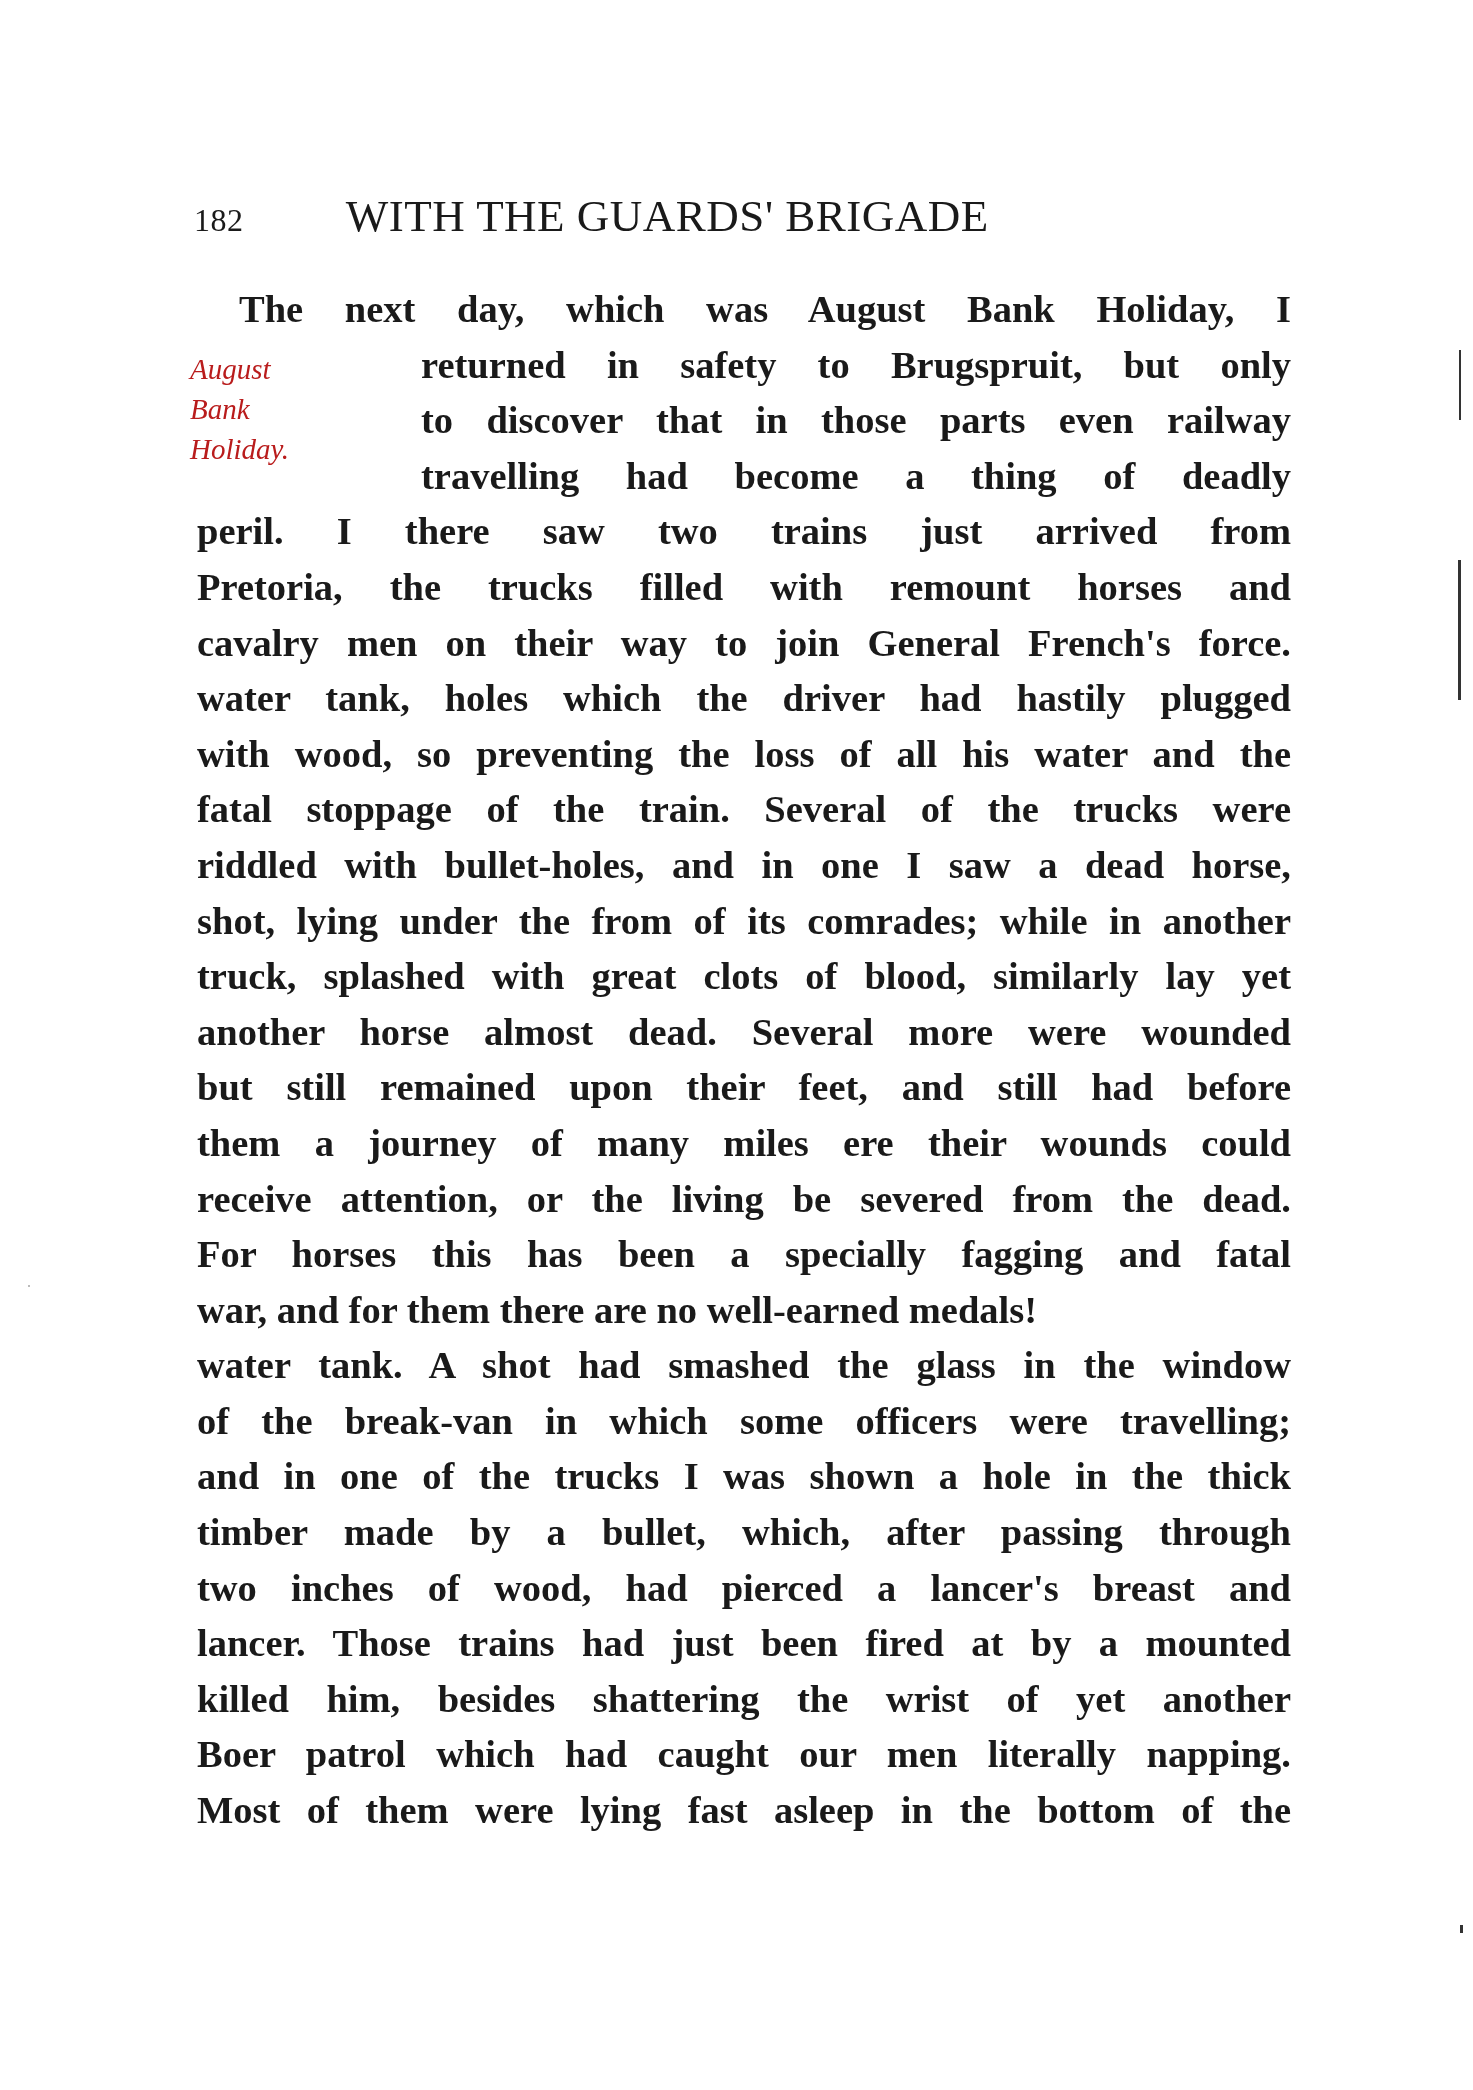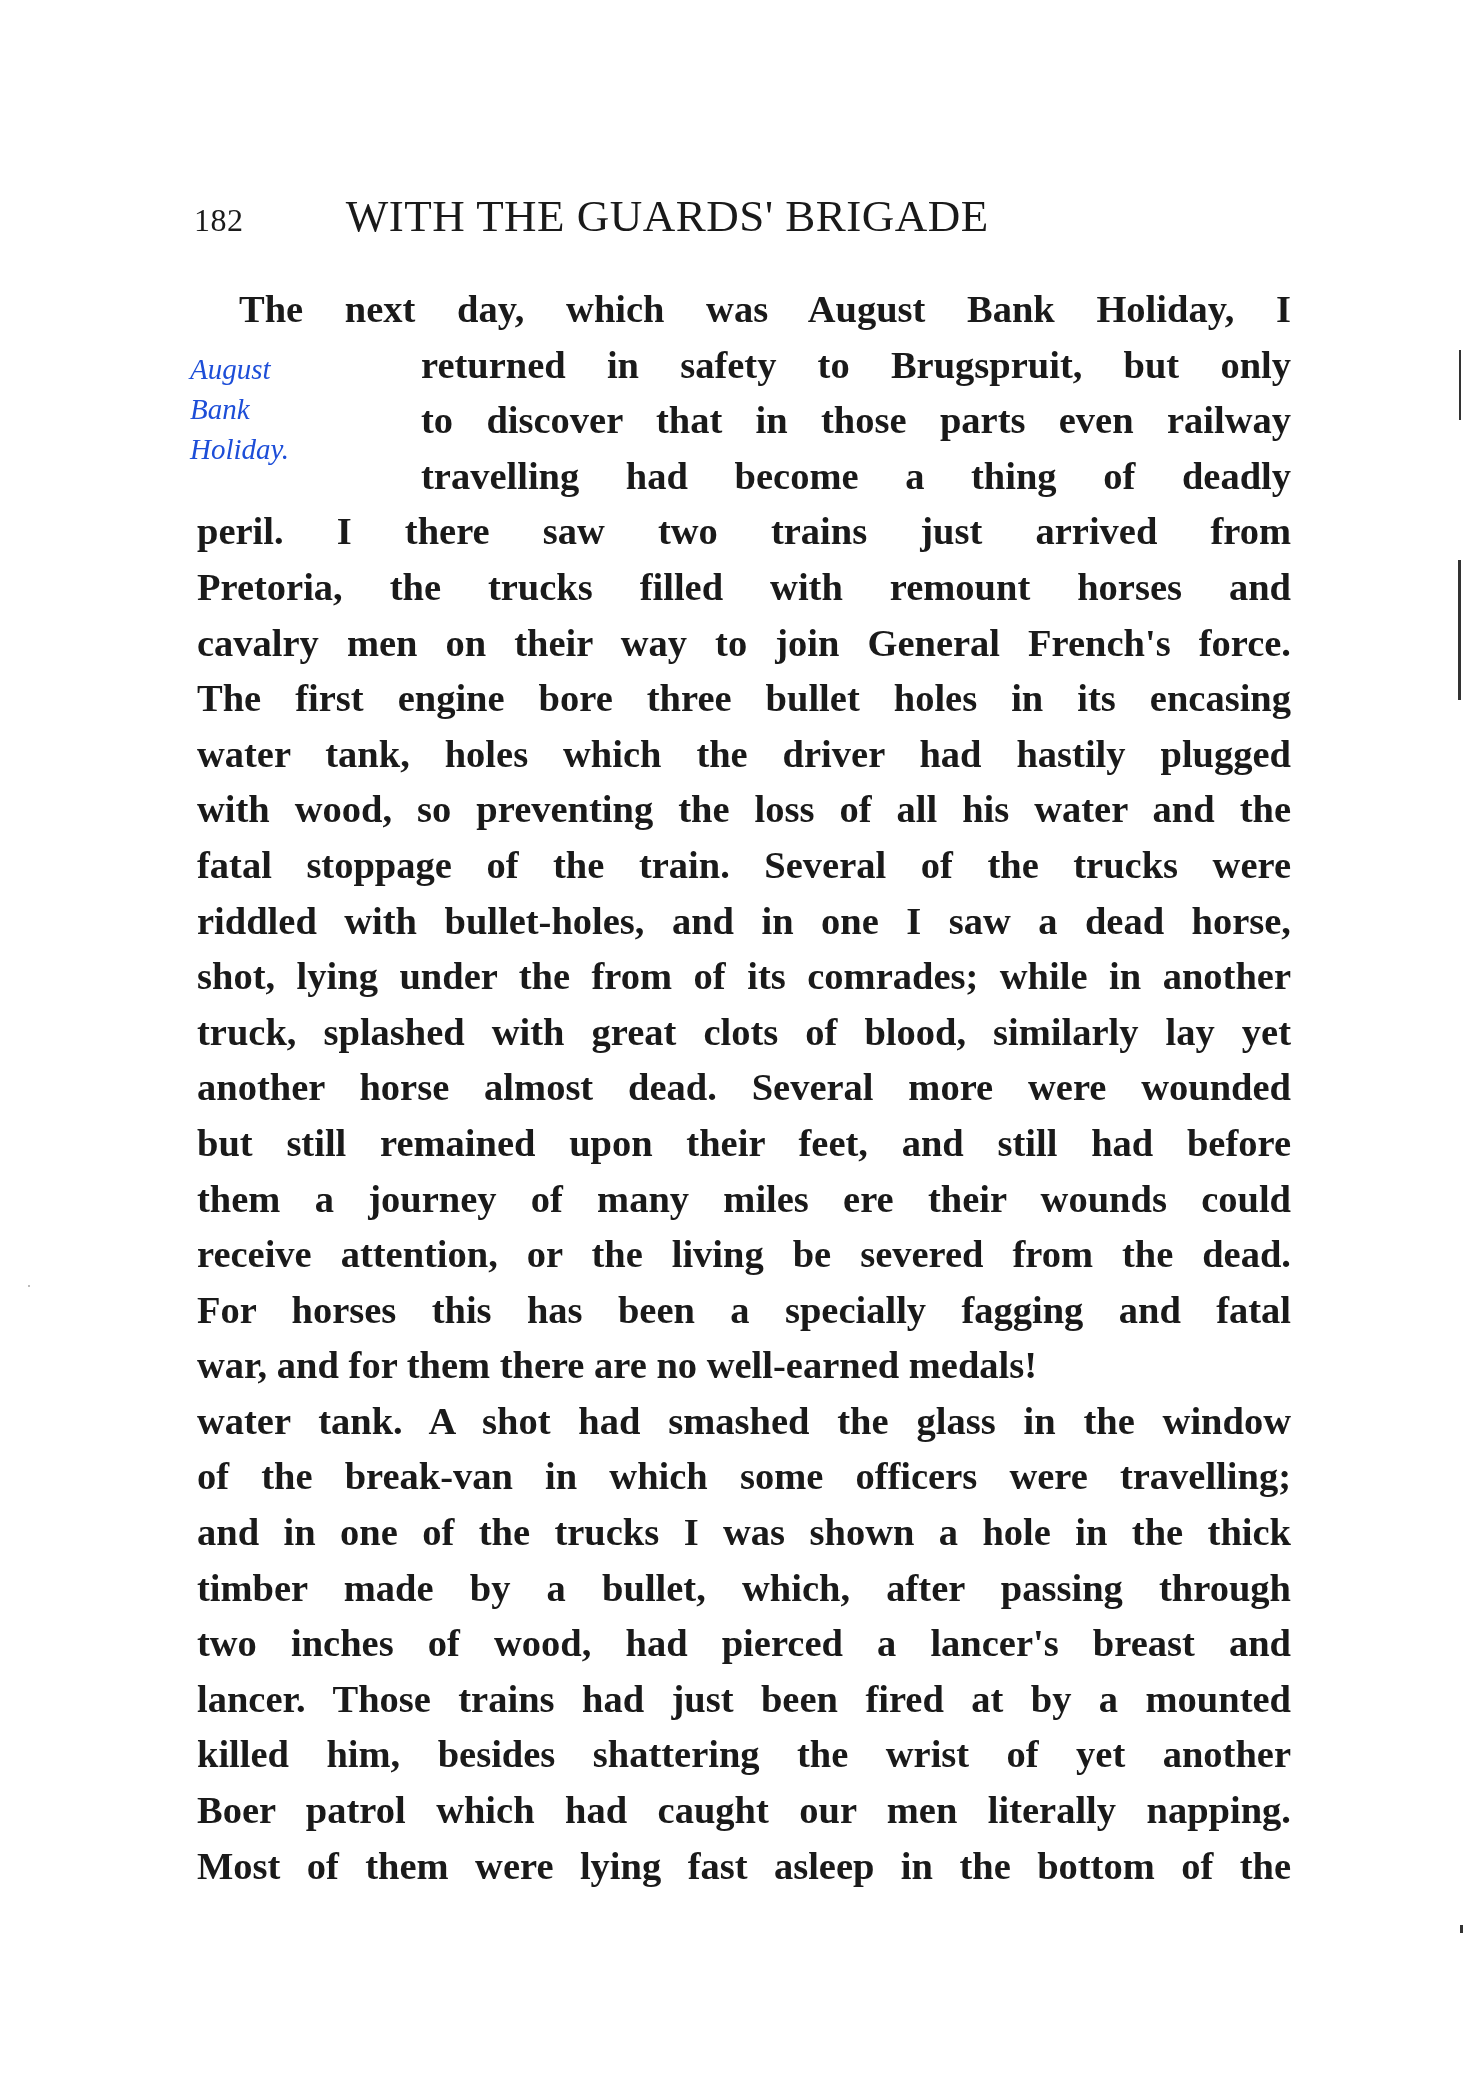--- a/index.html
+++ b/index.html
@@ -63,21 +63,21 @@
       text-align-last: left;
     }
     .marginal-note {
       position: absolute;
       left: 190px;
       top: 349px;
       width: 200px;
       font-style: italic;
       font-size: 29px;
       line-height: 40px;
-      color: #1d4ed8;
+      color: #b91c1c;
     }
     .marginal-note div { height: 40px; }
     .scan-mark {
       position: absolute;
       background: #333;
     }
     .scan-mark.m1 { left: 1459px; top: 350px; width: 2px; height: 70px; }
     .scan-mark.m2 { left: 1458px; top: 560px; width: 3px; height: 140px; }
     .scan-mark.m3 { left: 1460px; top: 1925px; width: 3px; height: 8px; }
     .scan-dot {
@@ -107,21 +107,20 @@
 
   <div class="body-text">
     <div>
       <div class="line indent-para">The next day, which was August Bank Holiday, I</div>
       <div class="line indent-note">returned in safety to Brugspruit, but only</div>
       <div class="line indent-note">to discover that in those parts even railway</div>
       <div class="line indent-note">travelling had become a thing of deadly</div>
       <div class="line">peril.  I there saw two trains just arrived from</div>
       <div class="line">Pretoria, the trucks filled with remount horses and</div>
       <div class="line">cavalry men on their way to join General French's force.</div>
-      <div class="line">The first engine bore three bullet holes in its encasing</div>
       <div class="line">water tank, holes which the driver had hastily plugged</div>
       <div class="line">with wood, so preventing the loss of all his water and the</div>
       <div class="line">fatal stoppage of the train.  Several of the trucks were</div>
       <div class="line">riddled with bullet-holes, and in one I saw a dead horse,</div>
       <div class="line">shot, lying under the from of its comrades; while in another</div>
       <div class="line">truck, splashed with great clots of blood, similarly lay yet</div>
       <div class="line">another horse almost dead.  Several more were wounded</div>
       <div class="line">but still remained upon their feet, and still had before</div>
       <div class="line">them a journey of many miles ere their wounds could</div>
       <div class="line">receive attention, or the living be severed from the dead.</div>

